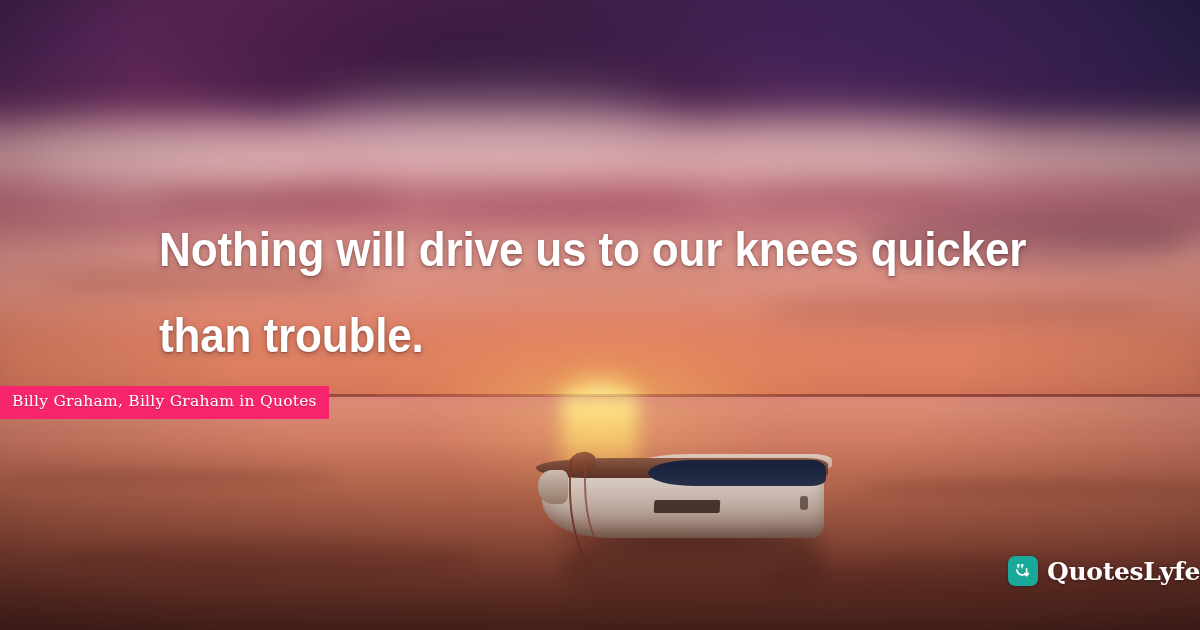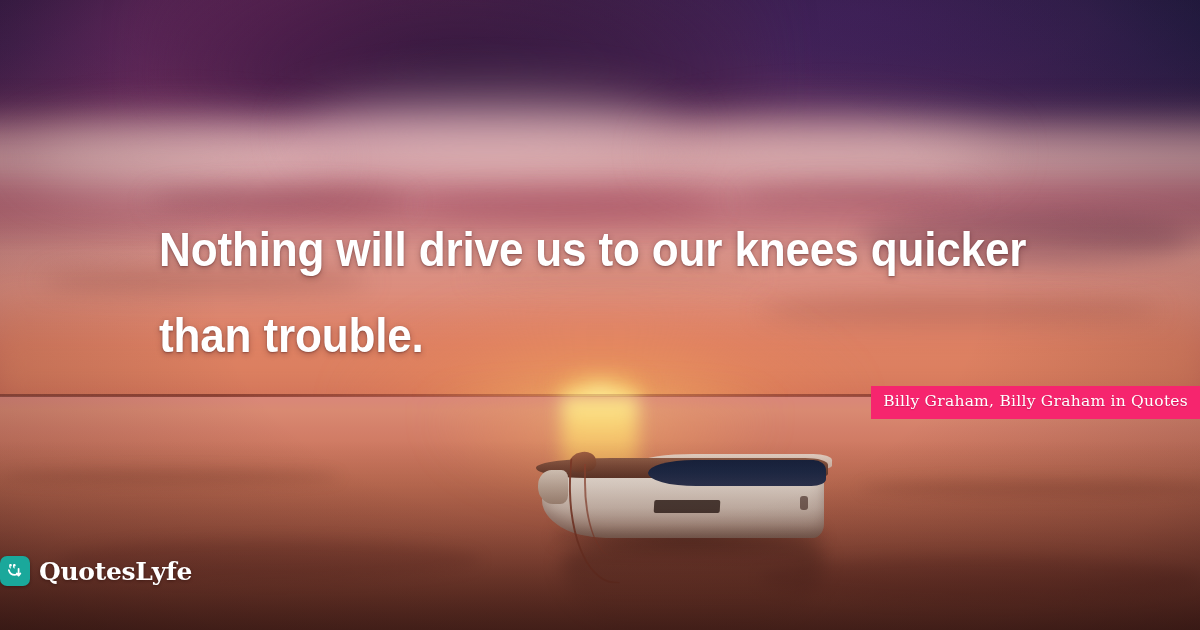--- a/index.html
+++ b/index.html
@@ -390,42 +390,42 @@
     transform-origin: center;
     text-shadow:
       0 1px 2px rgba(70,26,30,0.42),
       0 2px 7px rgba(60,20,26,0.30);
     white-space: nowrap;
   }
 
   .attribution-row {
     position: absolute;
     left: 0; right: 0; top: 386px;
-    text-align: right;
+    text-align: left;
   }
   .attribution {
     display: inline-block;
     background: #f6256e;
     color: #ffffff;
     font-family: "DejaVu Serif", "Liberation Serif", serif;
     font-size: 15.5px;
     letter-spacing: 0.25px;
     line-height: 1;
     padding: 8px 12px 9px 12px;
     white-space: nowrap;
     text-shadow: 0 1px 1px rgba(150,10,60,0.45);
   }
 
   
   .logo-row {
     position: absolute;
     left: 0; right: 0; top: 556px;
     display: flex;
     align-items: center;
-    justify-content: flex-start;
+    justify-content: flex-end;
     gap: 9px;
   }
   .logo-mark {
     width: 30px; height: 30px;
     border-radius: 7px;
     background: #1aa89b;
     display: flex;
     align-items: center;
     justify-content: center;
     box-shadow: 0 1px 3px rgba(30,10,8,0.45);

